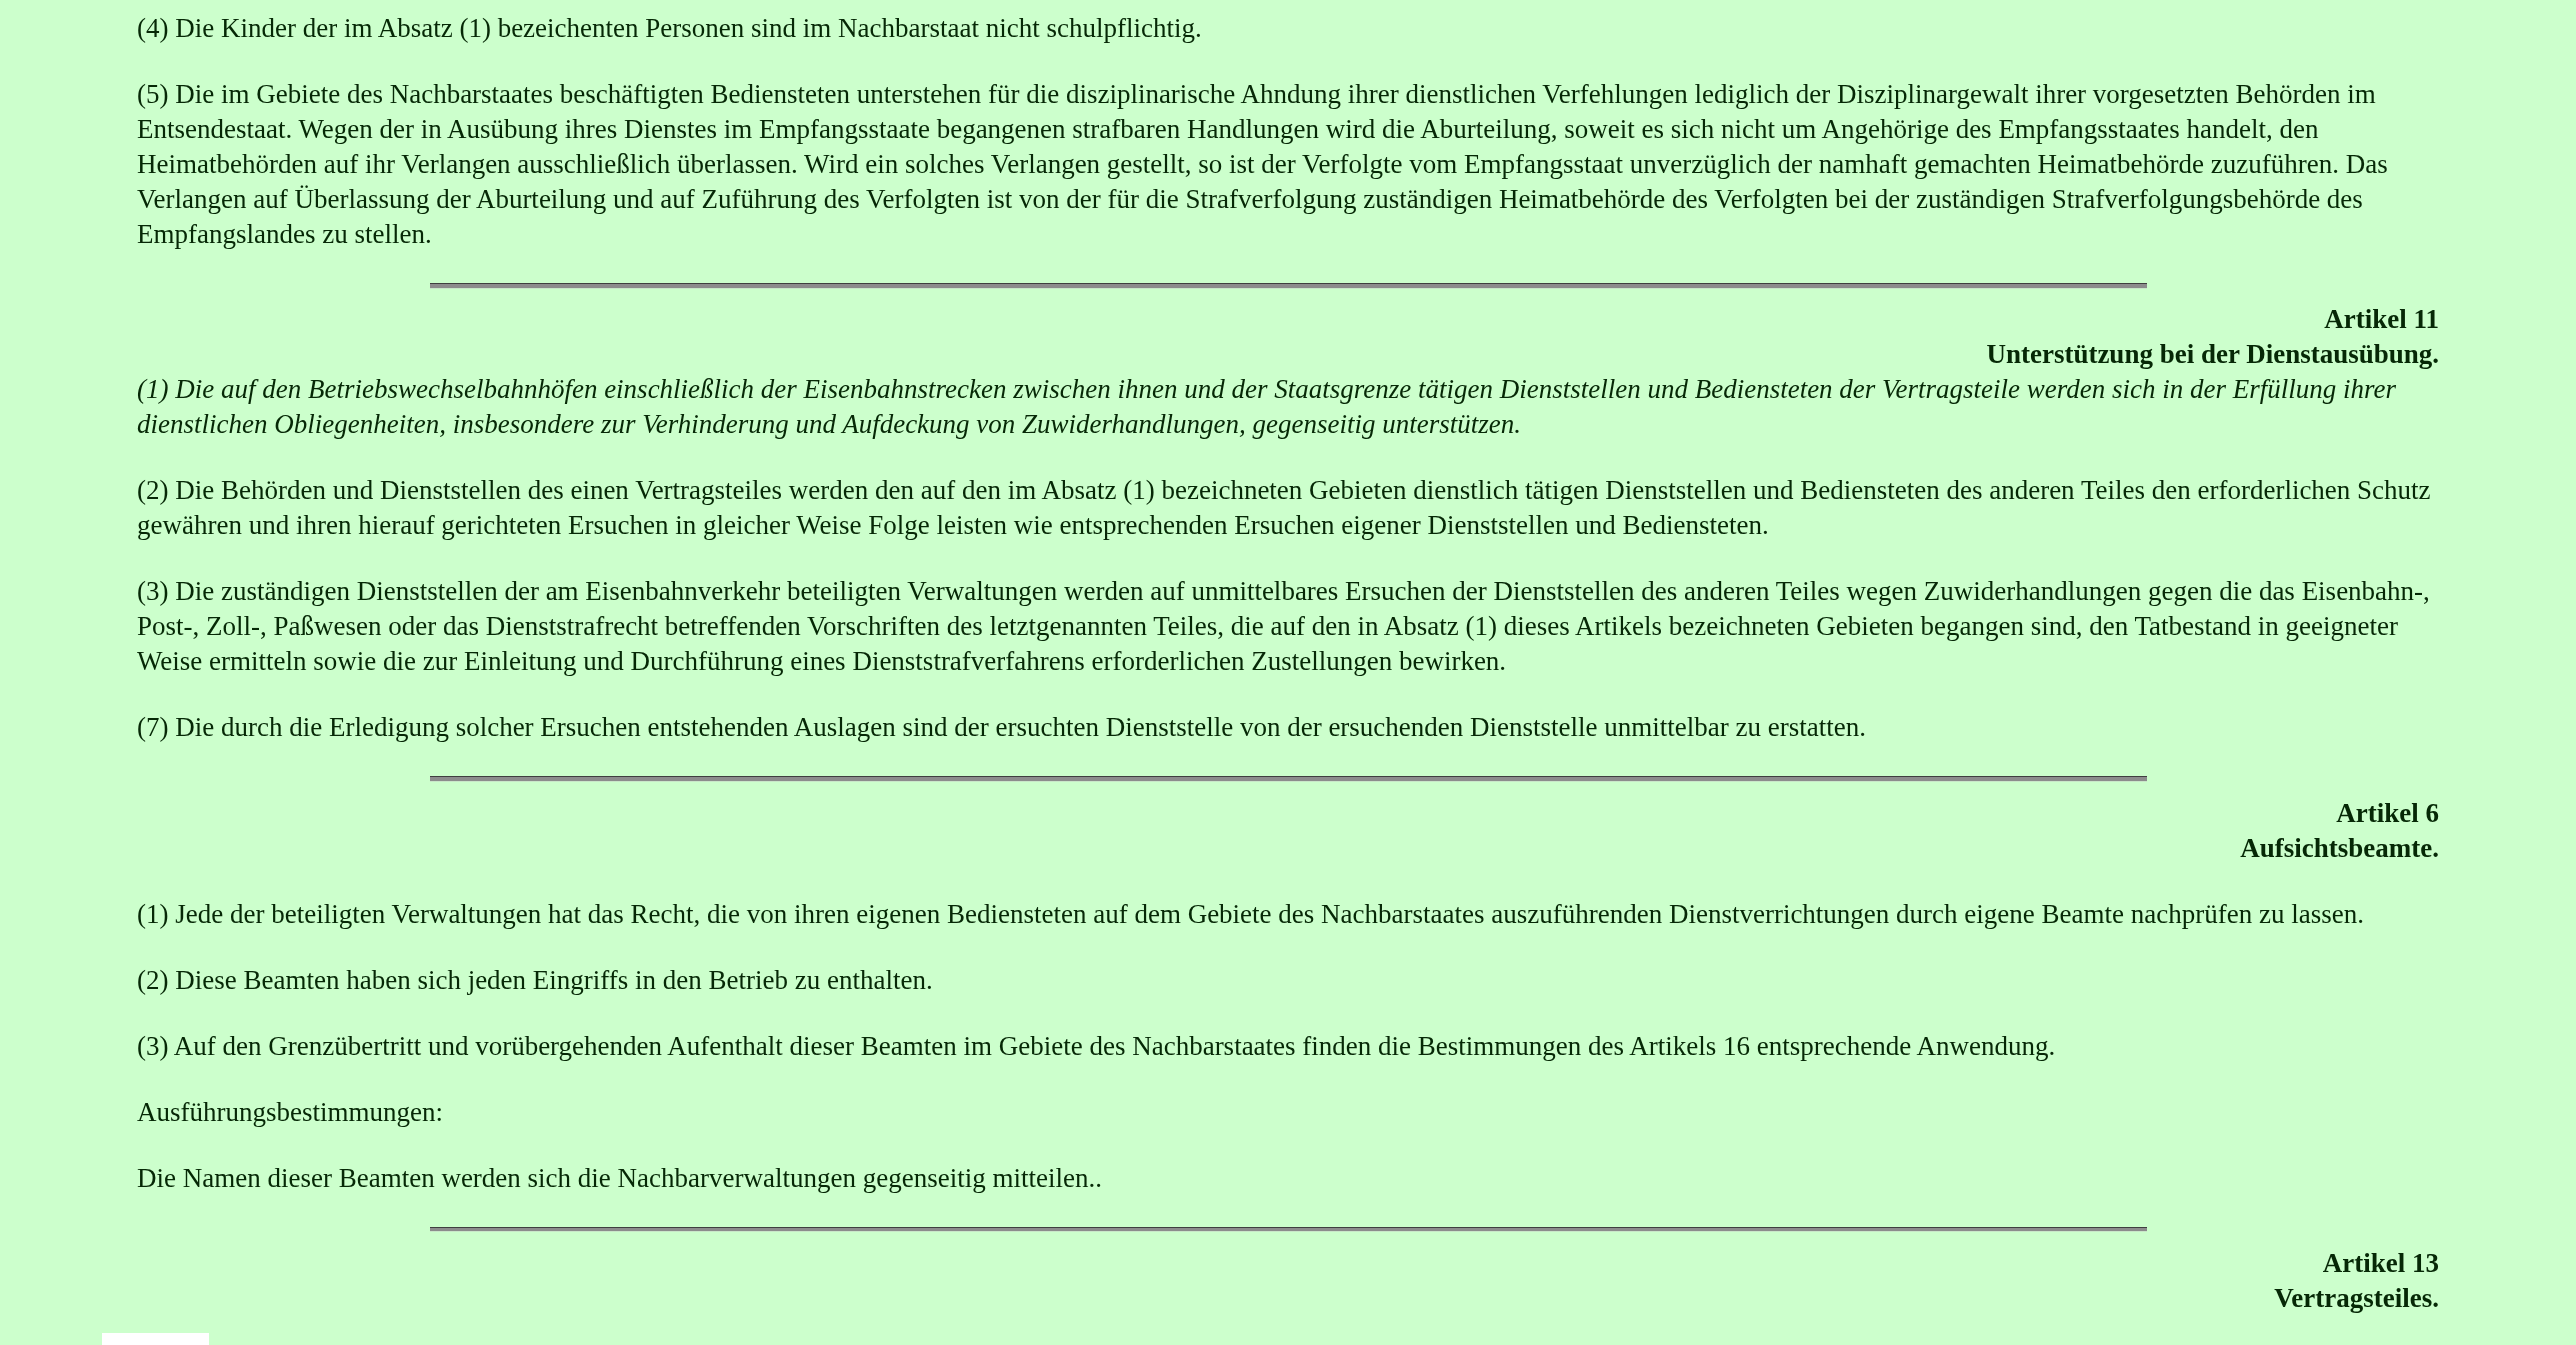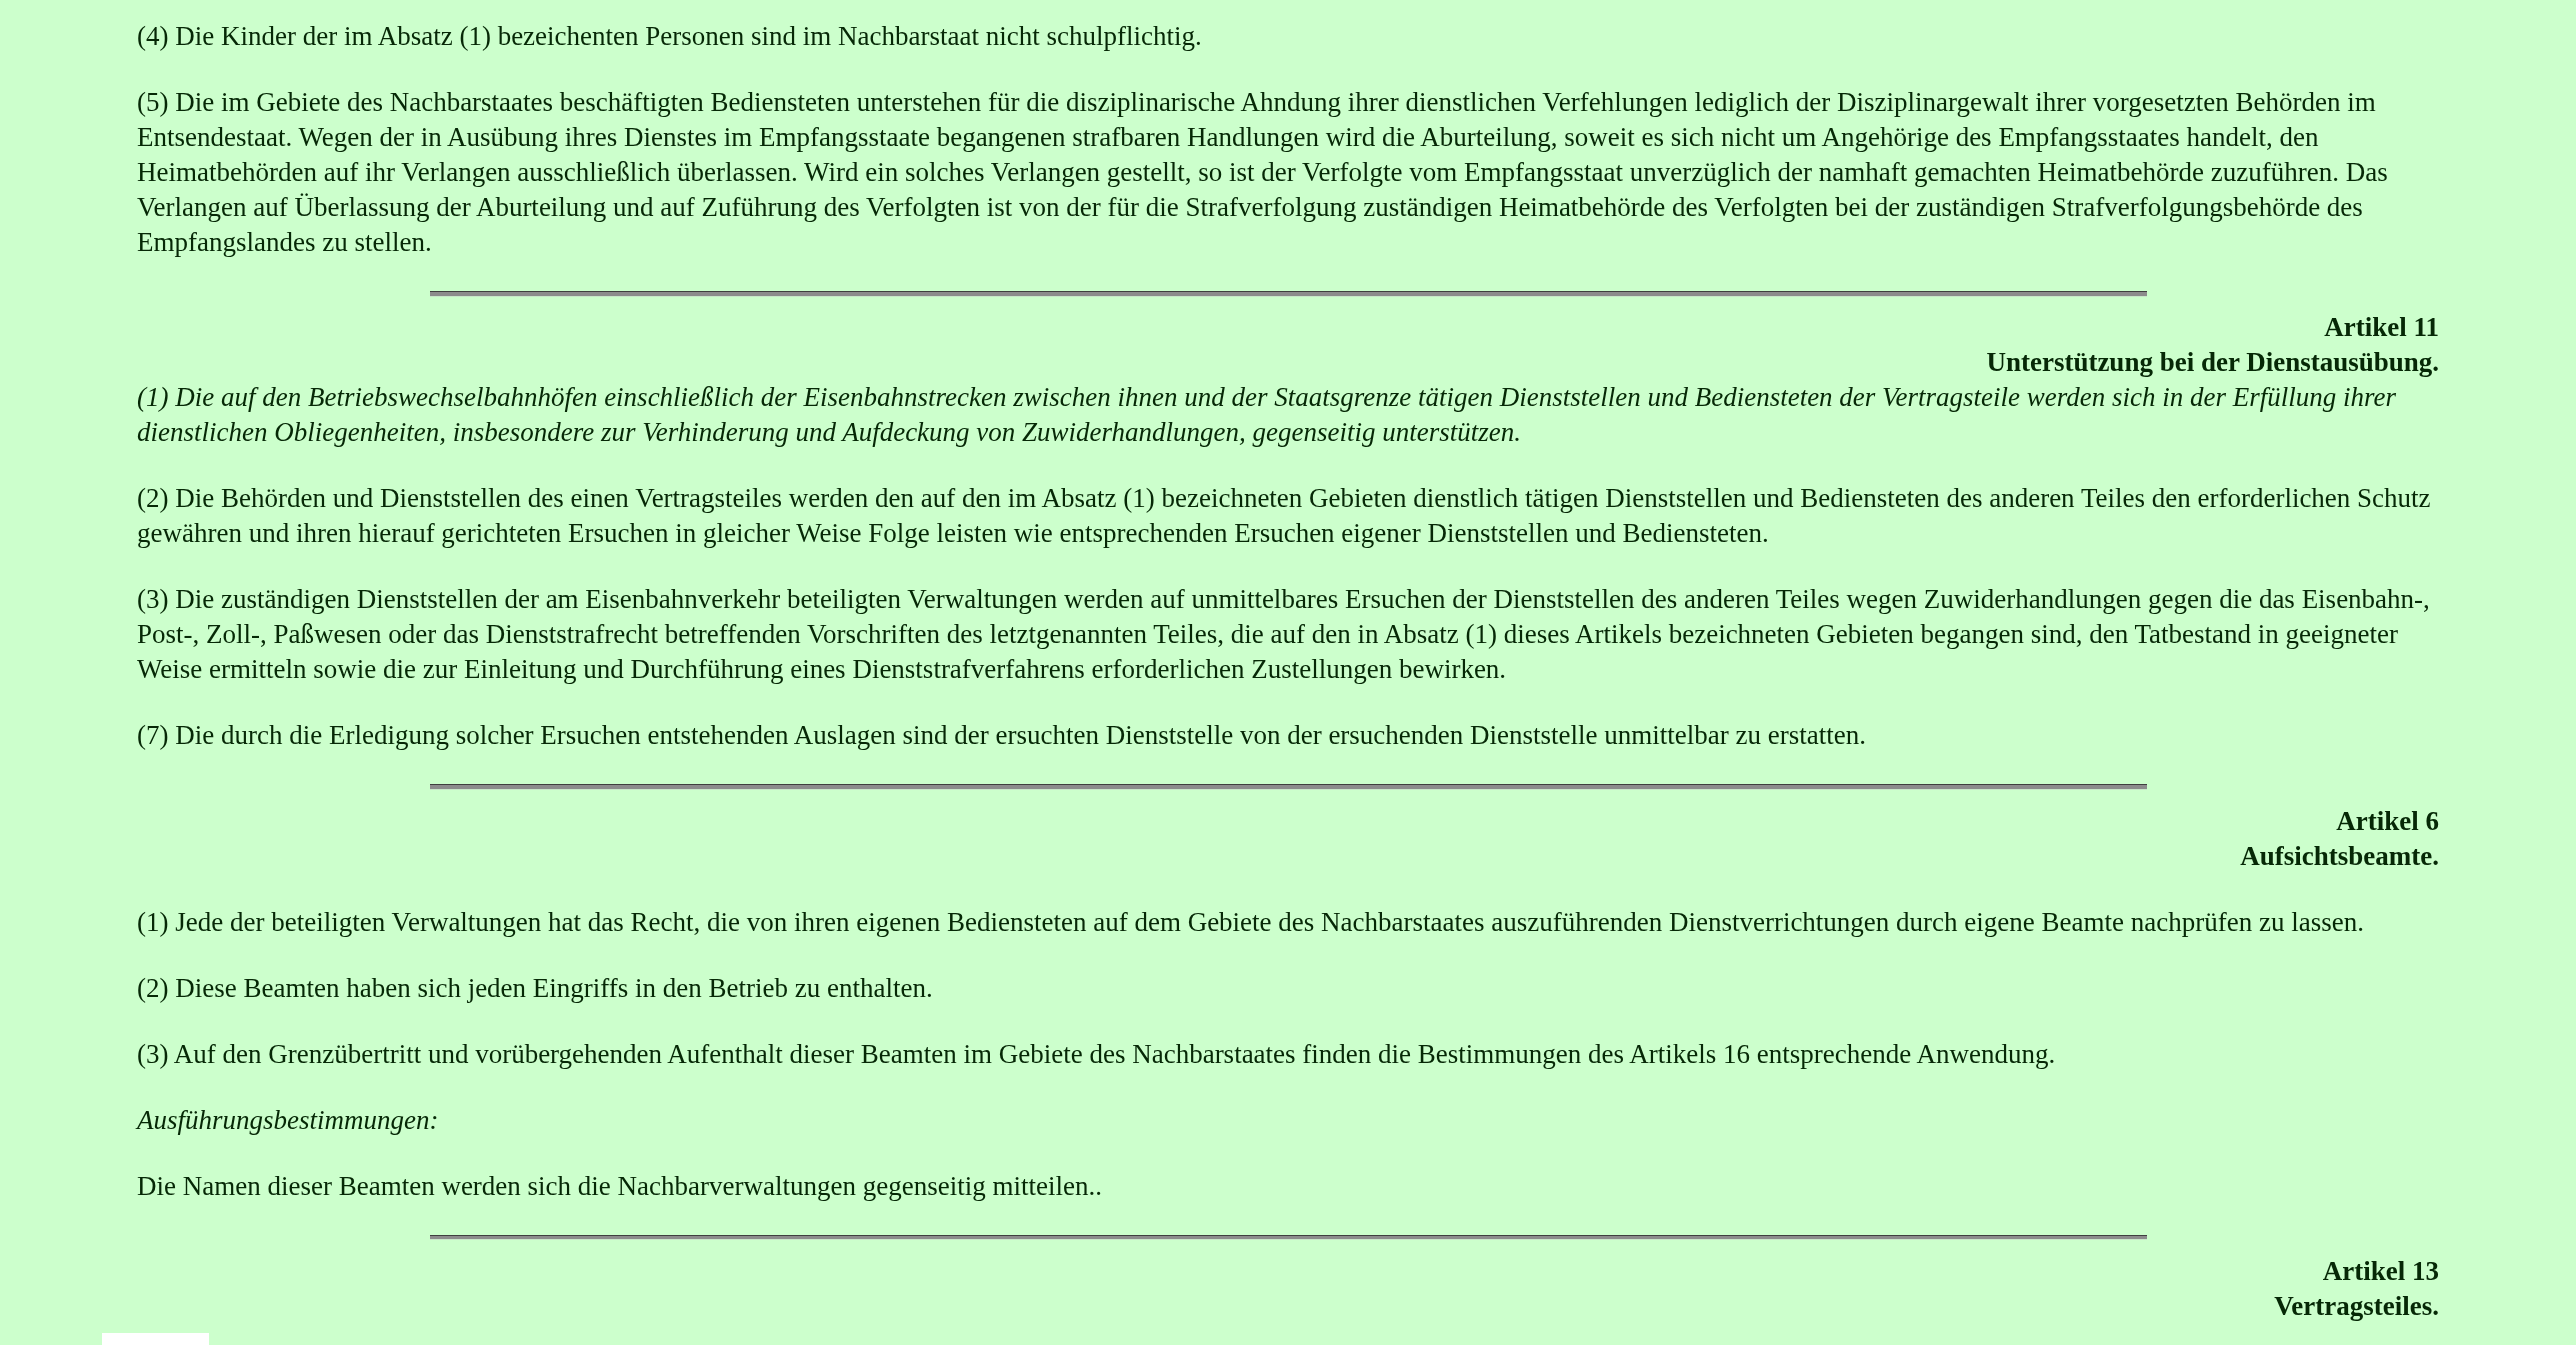--- a/index.html
+++ b/index.html
@@ -11,21 +11,21 @@
     height: 1345px;
     overflow: hidden;
     background: #ccffcc;
     color: #062806;
     font-family: "Liberation Serif", "DejaVu Serif", serif;
     font-size: 27px;
     line-height: 35px;
     position: relative;
   }
   .doc {
-    padding: 19px 137px 0 137px;
+    padding: 11px 137px 0 137px;
   }
   p.para {
     margin: 31px 0;
   }
   p.first {
     margin-top: 0;
   }
   p.tight {
     margin-top: 0;
     font-style: italic;
@@ -36,21 +36,20 @@
     margin: 29px auto 13.7px auto;
     background: #8c8c8c;
     border-top: 1.8px solid #3f3f3f;
     border-bottom: 0.9px solid #c9e8c9;
   }
   .article-heading {
     text-align: right;
     font-weight: bold;
   }
   .notes-label {
-    font-style: italic;
     margin: 31px 0;
   }
   .notes-quote {
     margin: 31px 82px;
   }
   .white-patch {
     position: absolute;
     left: 102px;
     bottom: 0;
     width: 107px;

